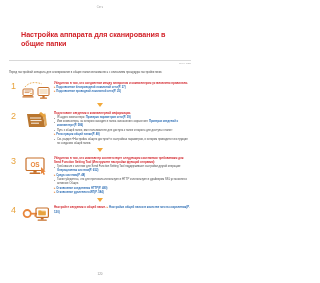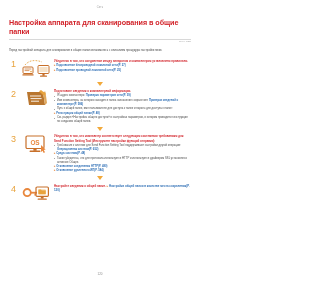--- a/index.html
+++ b/index.html
@@ -22,21 +22,21 @@
     height:6px;
   }
 
   .title-wrap{padding:6px 9px 0 9px;}
   .title{
     font-size:7.2px;
     line-height:9px;
     font-weight:bold;
     color:#d2232a;
     letter-spacing:-.05px;
-    margin:0;
+    margin:12px;
   }
   .title-rule{
     margin:2.5px 9px 0 9px;
     border-bottom:.6px solid #d8d8d8;
     position:relative;
   }
   .doc-code{
     text-align:right;
     font-size:2.5px;
     color:#9b9b9b;

